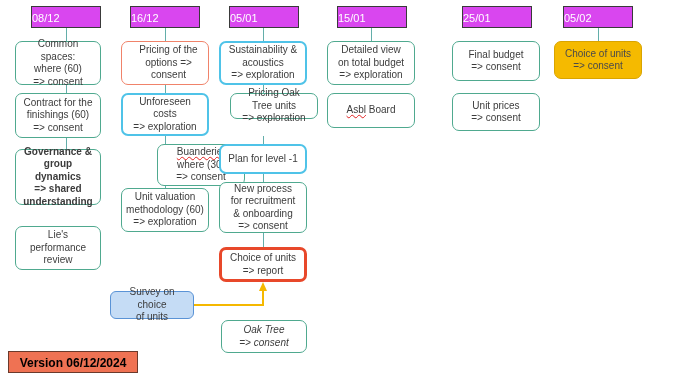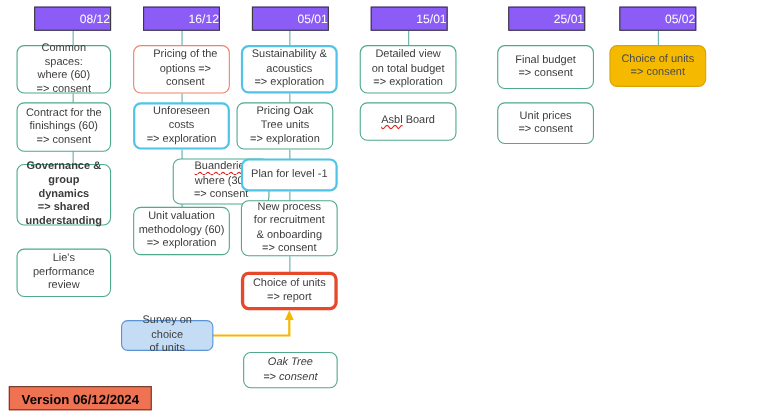--- a/index.html
+++ b/index.html
@@ -36,26 +36,26 @@
     left: 0; top: 0;
     width: 690px; height: 381px;
     z-index: 2;
     pointer-events: none;
   }
 
   
   .date-chip {
     position: absolute;
     height: 22px;
-    background: #8b5cf6;
+    background: #d946ef;
     border: 1px solid #3a3a3a;
     color: #ffffff;
     font-size: 11px;
     line-height: 22px;
-    text-align: right;
+    text-align: left;
     z-index: 3;
     box-sizing: border-box;
   }
 
   
   .node {
     position: absolute;
     box-sizing: border-box;
     border: 1.4px solid #4aa58f;
     border-radius: 7px;
@@ -185,21 +185,21 @@
     <span class="txt">Unit valuation
 methodology (60)
 =&gt; exploration</span>
   </div>
 
   <div class="node blue" style="left:219px; top:41px; width:88px; height:44px;justify-content:center;">
     <span class="txt">Sustainability &amp;
 acoustics
 =&gt; exploration</span>
   </div>
-  <div class="node green" style="left:215px; top:93px; width:88px; height:43px;">
+  <div class="node green" style="left:230px; top:93px; width:88px; height:26px;">
     <span class="txt">Pricing Oak
 Tree units
 =&gt; exploration</span>
   </div>
   <div class="node blue" style="left:219px; top:144px; width:88px; height:30px;">
     <span class="txt">Plan for level -1</span>
   </div>
   <div class="node green" style="left:219px; top:182px; width:88px; height:51px;">
     <span class="txt">New process
 for recruitment

